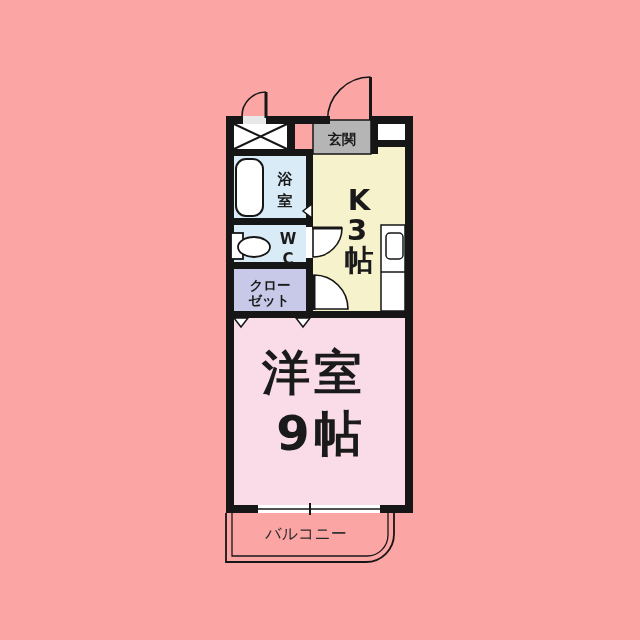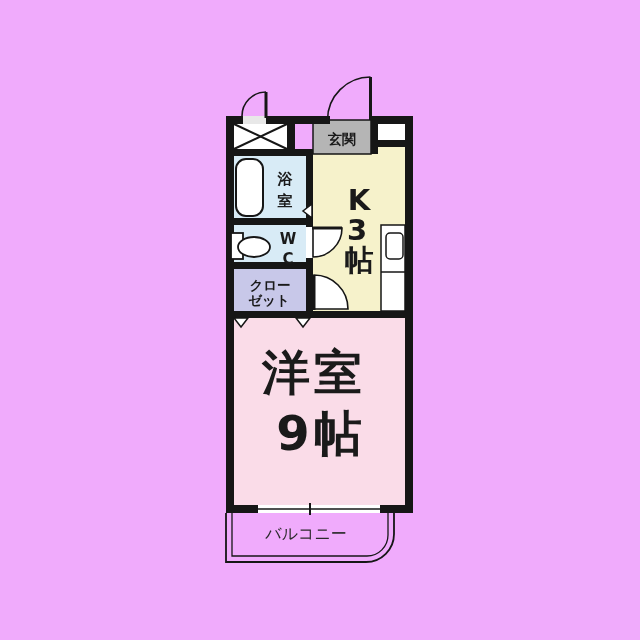--- a/index.html
+++ b/index.html
@@ -1,16 +1,16 @@
 <!DOCTYPE html>
 <html><head>
 <meta charset="utf-8">
 <style>
   html,body{margin:0;padding:0;background:#ffffff;}
-  #stage{width:640px;height:640px;position:relative;background:#f0abfc;overflow:hidden;}
+  #stage{width:640px;height:640px;position:relative;background:#fca5a5;overflow:hidden;}
   svg{display:block;}
   .ln{fill:#ffffff;stroke:#161616;stroke-width:2;}
   .thin{fill:none;stroke:#161616;stroke-width:1.6;}
   .leaf{stroke:#161616;stroke-width:3;}
   .t{font-family:"DejaVu Sans",sans-serif;fill:#1a1a1a;}
   .t-small{font-size:15px;font-weight:600;}
   .t-tiny{font-size:13.5px;font-weight:600;}
   .t-genkan{font-size:14px;font-weight:700;}
   .t-k{font-size:29px;font-weight:600;}
   .t-big{font-size:48px;font-weight:700;letter-spacing:4px;}

